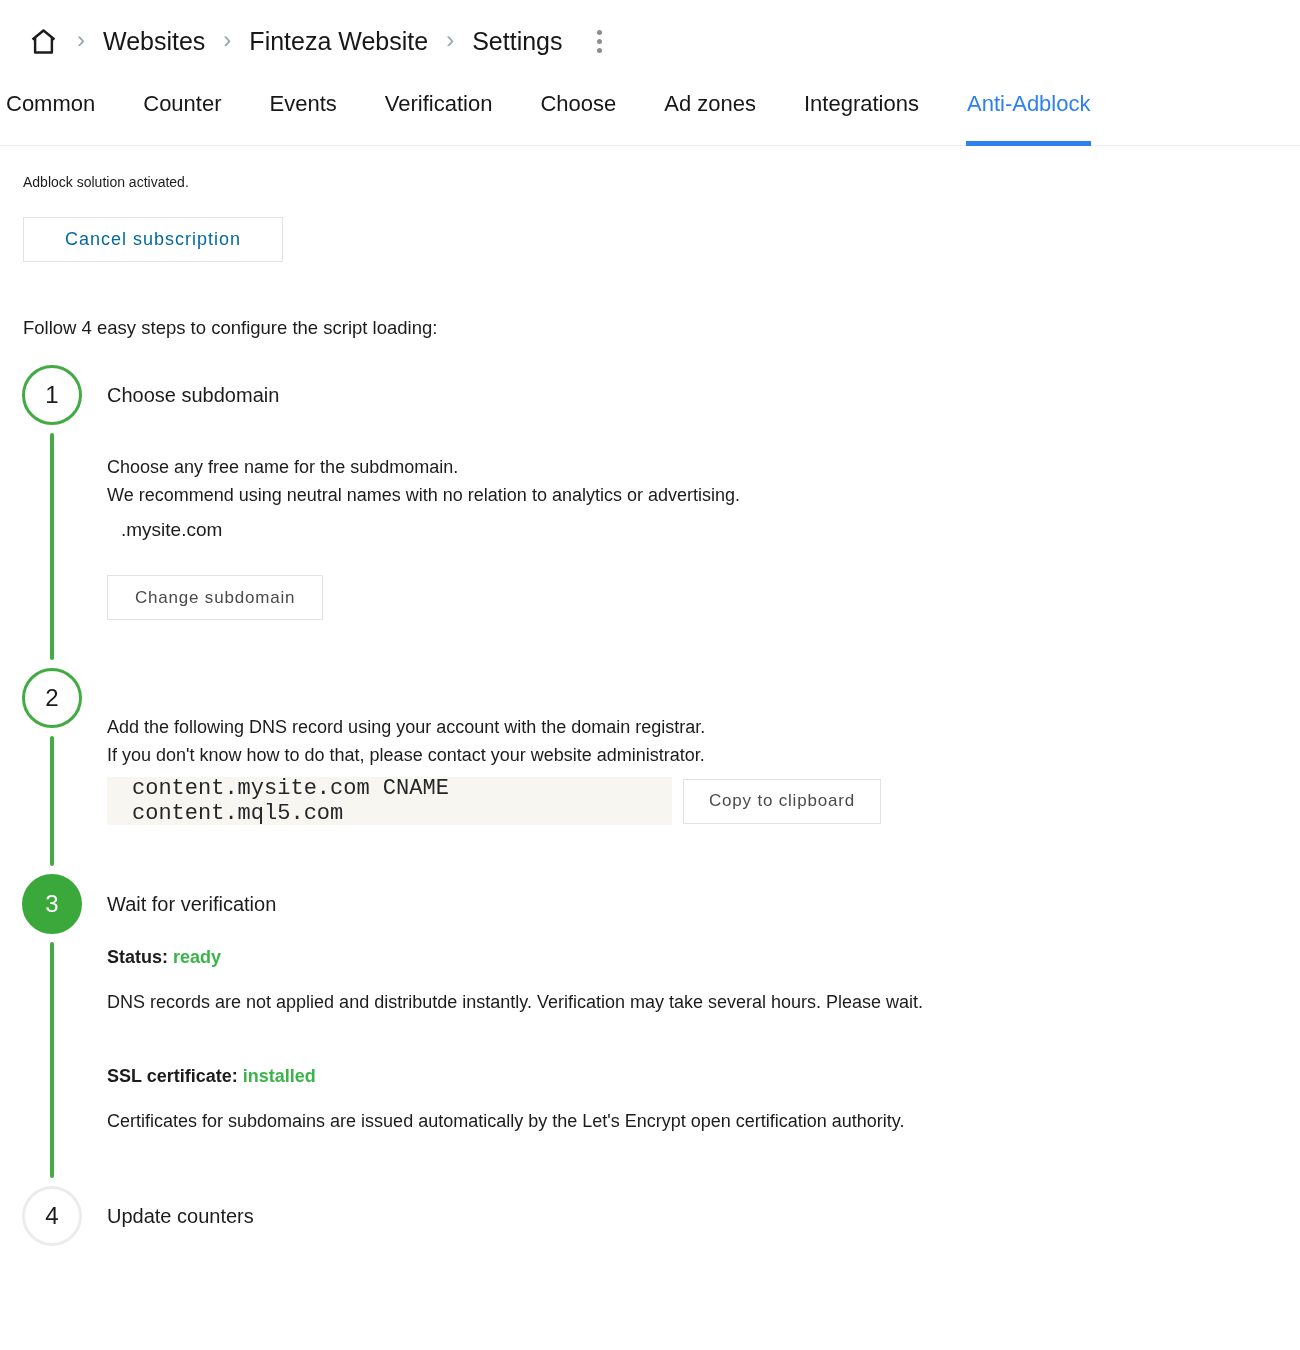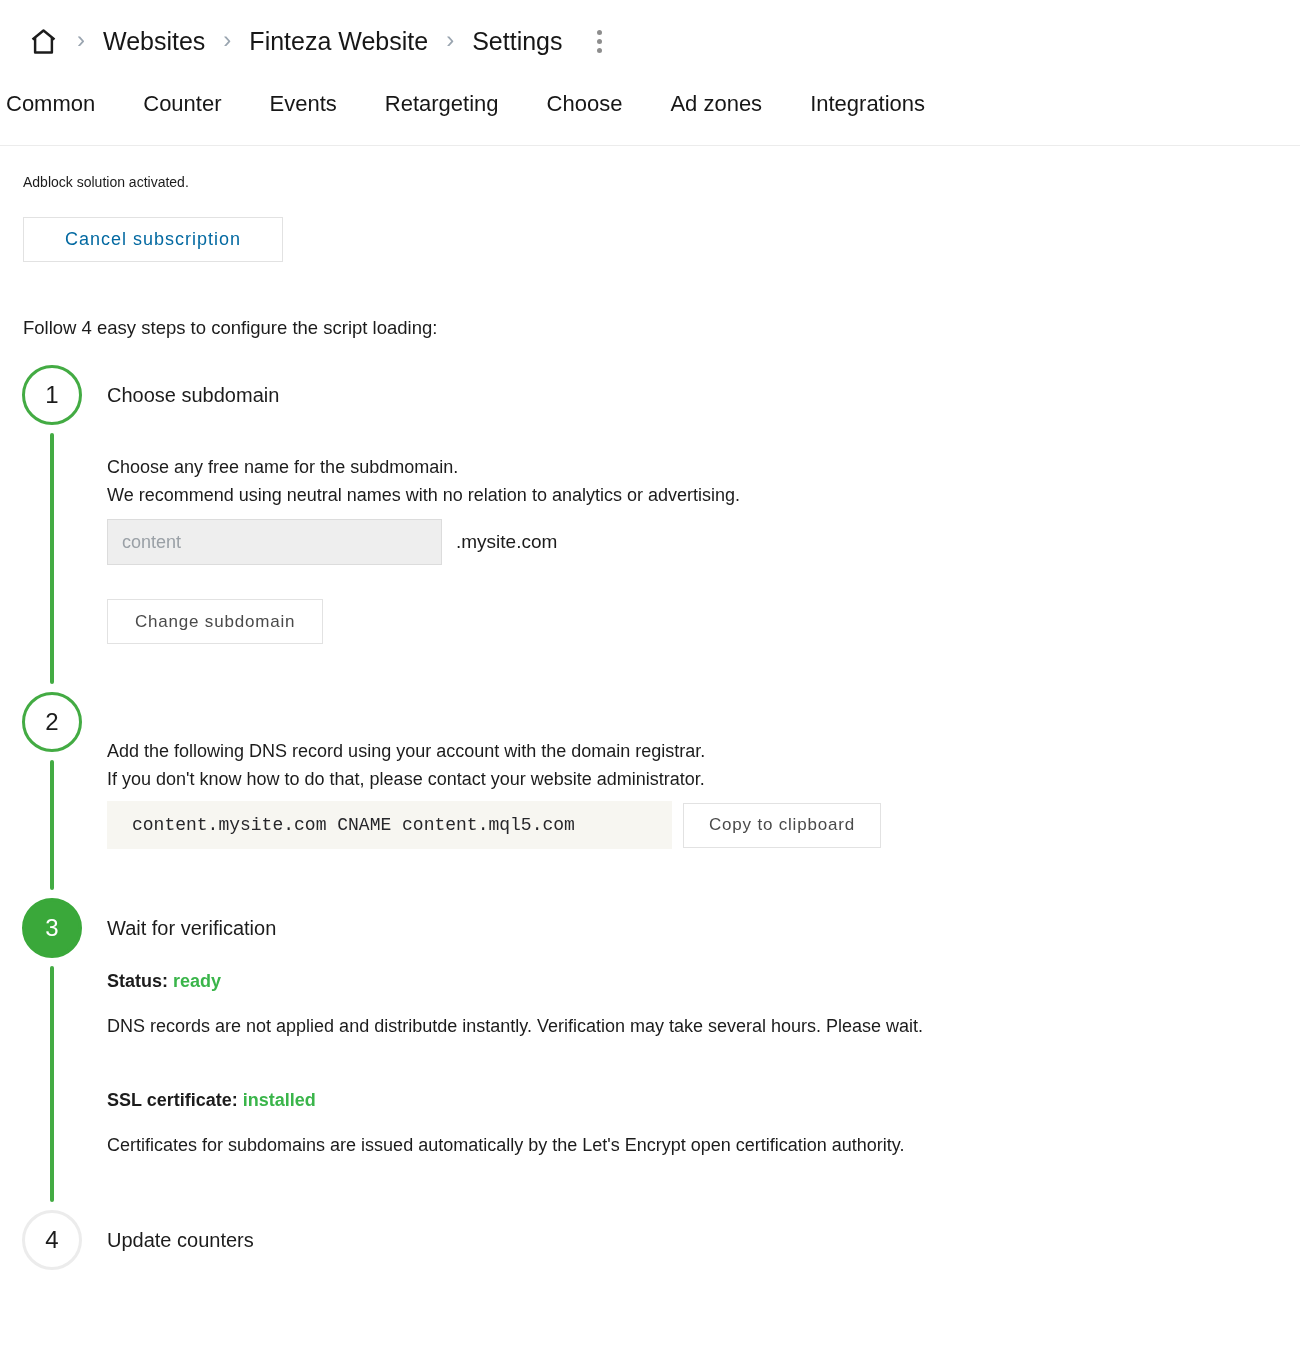--- a/index.html
+++ b/index.html
@@ -48,21 +48,21 @@
   .sub-input { width:335px; height:46px; background:#eeeeee; border:1px solid #dcdcdc;
     font-size:18px; color:#1c1c1c; padding:0 14px; font-family:"Liberation Sans", sans-serif; }
   .sub-input::placeholder { color:#9aa0a6; opacity:1; }
   .suffix { font-size:19px; margin-left:14px; }
   .btn.wide1 { height:45px; padding:0 27px; margin-top:34px; }
   .pad-b1 { padding-bottom:48px; }
 
   
   .code-row { display:flex; align-items:center; margin-top:8px; }
   .code-box { width:565px; height:48px; background:#f7f6f1; display:flex; align-items:center;
-    padding:0 25px; font-family:"Liberation Mono", monospace; font-size:18px; color:#26262a; }
+    padding:0 25px; font-family:"Liberation Mono", monospace; font-size:22px; color:#26262a; }
   .btn.copy { height:45px; padding:0 25px; margin-left:11px; }
   .pad-b2 { padding-bottom:49px; }
 
   
   .kv { font-size:18px; font-weight:bold; margin-top:30px; }
   .kv .val { color:#3ab54a; margin-left:5px; }
   .note { font-size:18px; line-height:28px; margin-top:20px; }
   .kv.second { margin-top:50px; }
   .pad-b3 { padding-bottom:51px; }
 </style>
@@ -86,24 +86,25 @@
       <i></i>
       <i></i>
       <i></i>
     </span>
 </div>
 
 <div class="tabbar">
   <span class="tab">Common</span>
   <span class="tab">Counter</span>
   <span class="tab">Events</span>
-  <span class="tab">Retargeting</span>
+  <span class="tab">Verification</span>
   <span class="tab">Choose</span>
   <span class="tab">Ad zones</span>
   <span class="tab">Integrations</span>
+  <span class="tab active">Anti-Adblock</span>
 </div>
 
 <div class="section">
   <div class="activated">Adblock solution activated.</div>
   <button class="btn danger">Cancel subscription</button>
   <div class="intro">Follow 4 easy steps to configure the script loading:</div>
 </div>
 
 <div class="steps">
 
@@ -112,21 +113,20 @@
       <div class="circle">1</div>
       <div class="connector"></div>
     </div>
     <div class="content pad-b1">
       <div class="step-title">Choose subdomain</div>
       <div class="desc">
         <div>Choose any free name for the subdmomain.</div>
         <div>We recommend using neutral names with no relation to analytics or advertising.</div>
       </div>
       <div class="input-row">
-        <input class="sub-input" type="text" placeholder="content" style="">
         <span class="suffix">.mysite.com</span>
       </div>
       <button class="btn wide1">Change subdomain</button>
     </div>
   </div>
 
   <div class="step">
     <div class="rail">
       <div class="circle">2</div>
       <div class="connector"></div>

